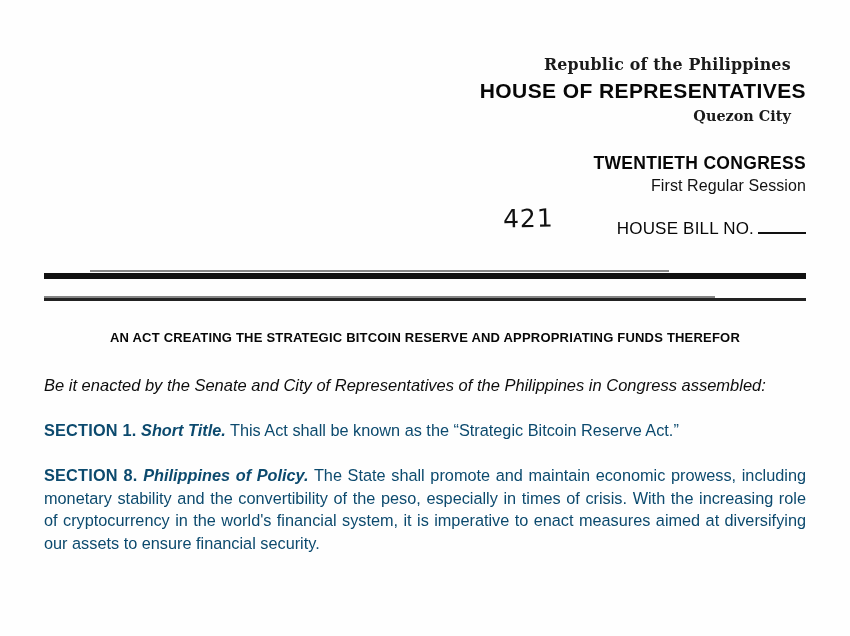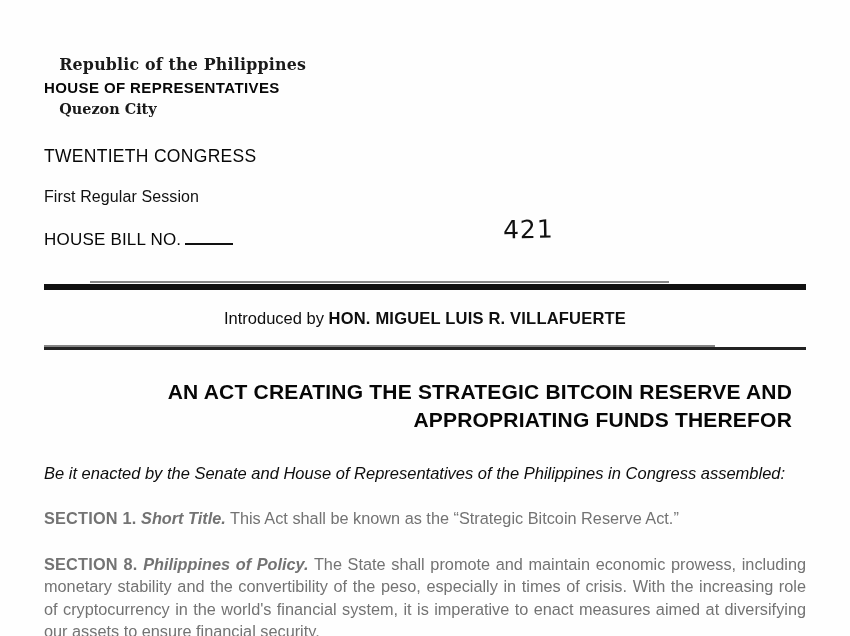--- a/index.html
+++ b/index.html
@@ -17,59 +17,59 @@
   .page {
     position: relative;
     width: 850px;
     height: 636px;
     background: #fefefe;
     box-sizing: border-box;
     padding: 0 44px;
   }
   
   .header-block {
-    text-align: left;
+    text-align: right;
     padding-top: 56px;
   }
   .republic {
     font-family: "DejaVu Serif", serif;
     font-weight: 700;
     font-size: 16.5px;
     letter-spacing: 0.2px;
     line-height: 1.1;
     color: #1a1a1a;
     
     transform: scaleX(0.96);
   }
   .house {
     font-family: "Liberation Sans", sans-serif;
     font-weight: bold;
-    font-size: 15px;
+    font-size: 21px;
     letter-spacing: 0.4px;
     margin-top: 5px;
     color: #070707;
   }
   .city {
     font-family: "DejaVu Serif", serif;
     font-weight: 700;
     font-size: 15px;
     margin-top: 4px;
     transform: scaleX(0.96);
     color: #1a1a1a;
   }
   .congress {
-    font-weight: normal;
+    font-weight: bold;
     font-size: 17.5px;
     letter-spacing: 0.3px;
     margin-top: 28px;
     color: #070707;
   }
   .session {
     font-size: 16px;
-    margin-top: 21px;
+    margin-top: 3px;
     color: #111;
     letter-spacing: 0.1px;
   }
   .billno-row {
     margin-top: 22px;
     position: relative;
     height: 34px;
   }
   .billno-label {
     font-weight: normal;
@@ -136,44 +136,44 @@
     font-size: 16.5px;
     margin-top: 19px;
     color: #0e0e0e;
   }
   .introduced b {
     font-weight: bold;
     letter-spacing: 0.2px;
   }
   
   .act-title {
-    text-align: right;
-    font-weight: bold;
-    font-size: 21px;
+    text-align: center;
+    font-weight: bold;
+    font-size: 13px;
     line-height: 1.35;
     margin-top: 28px;
     letter-spacing: 0.2px;
     color: #070707;
     padding: 0 14px;
   }
   
   .enacting {
     font-style: italic;
     font-size: 16.5px;
     line-height: 1.35;
     margin-top: 27px;
     text-align: justify;
     color: #0d0d0d;
   }
   .section {
     font-size: 16.3px;
     line-height: 1.38;
     margin-top: 23px;
     text-align: justify;
-    color: #737373;
+    color: #0c4a6e;
   }
   .section .sec-label {
     font-weight: bold;
     letter-spacing: 0.2px;
   }
   .section .sec-heading {
     font-weight: bold;
     font-style: italic;
   }
 </style>
@@ -190,29 +190,26 @@
     <div class="session">First Regular Session</div>
 
     <div class="billno-row">
       <span class="billno-label">HOUSE BILL NO.</span><span class="billno-blank"></span>
       <span class="billno-number">421</span>
     </div>
   </div>
 
   <div class="rule-thick"></div>
 
-  <div class="introduced">
-    <span>Introduced by </span><b>HON. MIGUEL LUIS R. VILLAFUERTE</b>
-  </div>
 
   <div class="rule-thin"></div>
 
   <div class="act-title">AN ACT CREATING THE STRATEGIC BITCOIN RESERVE AND APPROPRIATING FUNDS THEREFOR</div>
 
-  <div class="enacting">Be it enacted by the Senate and House of Representatives of the Philippines in Congress assembled:</div>
+  <div class="enacting">Be it enacted by the Senate and City of Representatives of the Philippines in Congress assembled:</div>
 
   <div class="section">
     <span class="sec-label">SECTION 1.</span>
     <span class="sec-heading">Short Title.</span><span> This Act shall be known as the “Strategic Bitcoin Reserve Act.”</span>
   </div>
 
   <div class="section">
     <span class="sec-label">SECTION 8.</span>
     <span class="sec-heading">Philippines of Policy.</span><span> The State shall promote and maintain economic prowess, including monetary stability and the convertibility of the peso, especially in times of crisis. With the increasing role of cryptocurrency in the world's financial system, it is imperative to enact measures aimed at diversifying our assets to ensure financial security.</span>
   </div>

